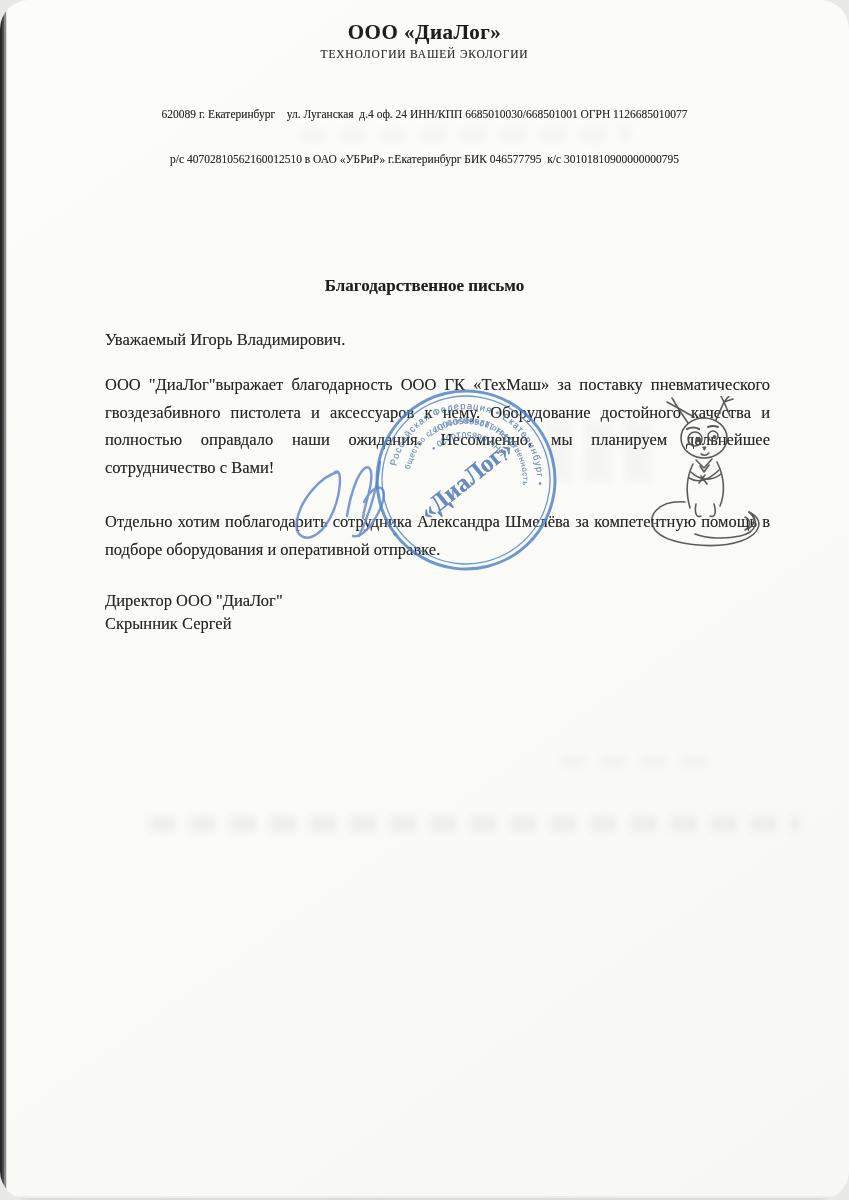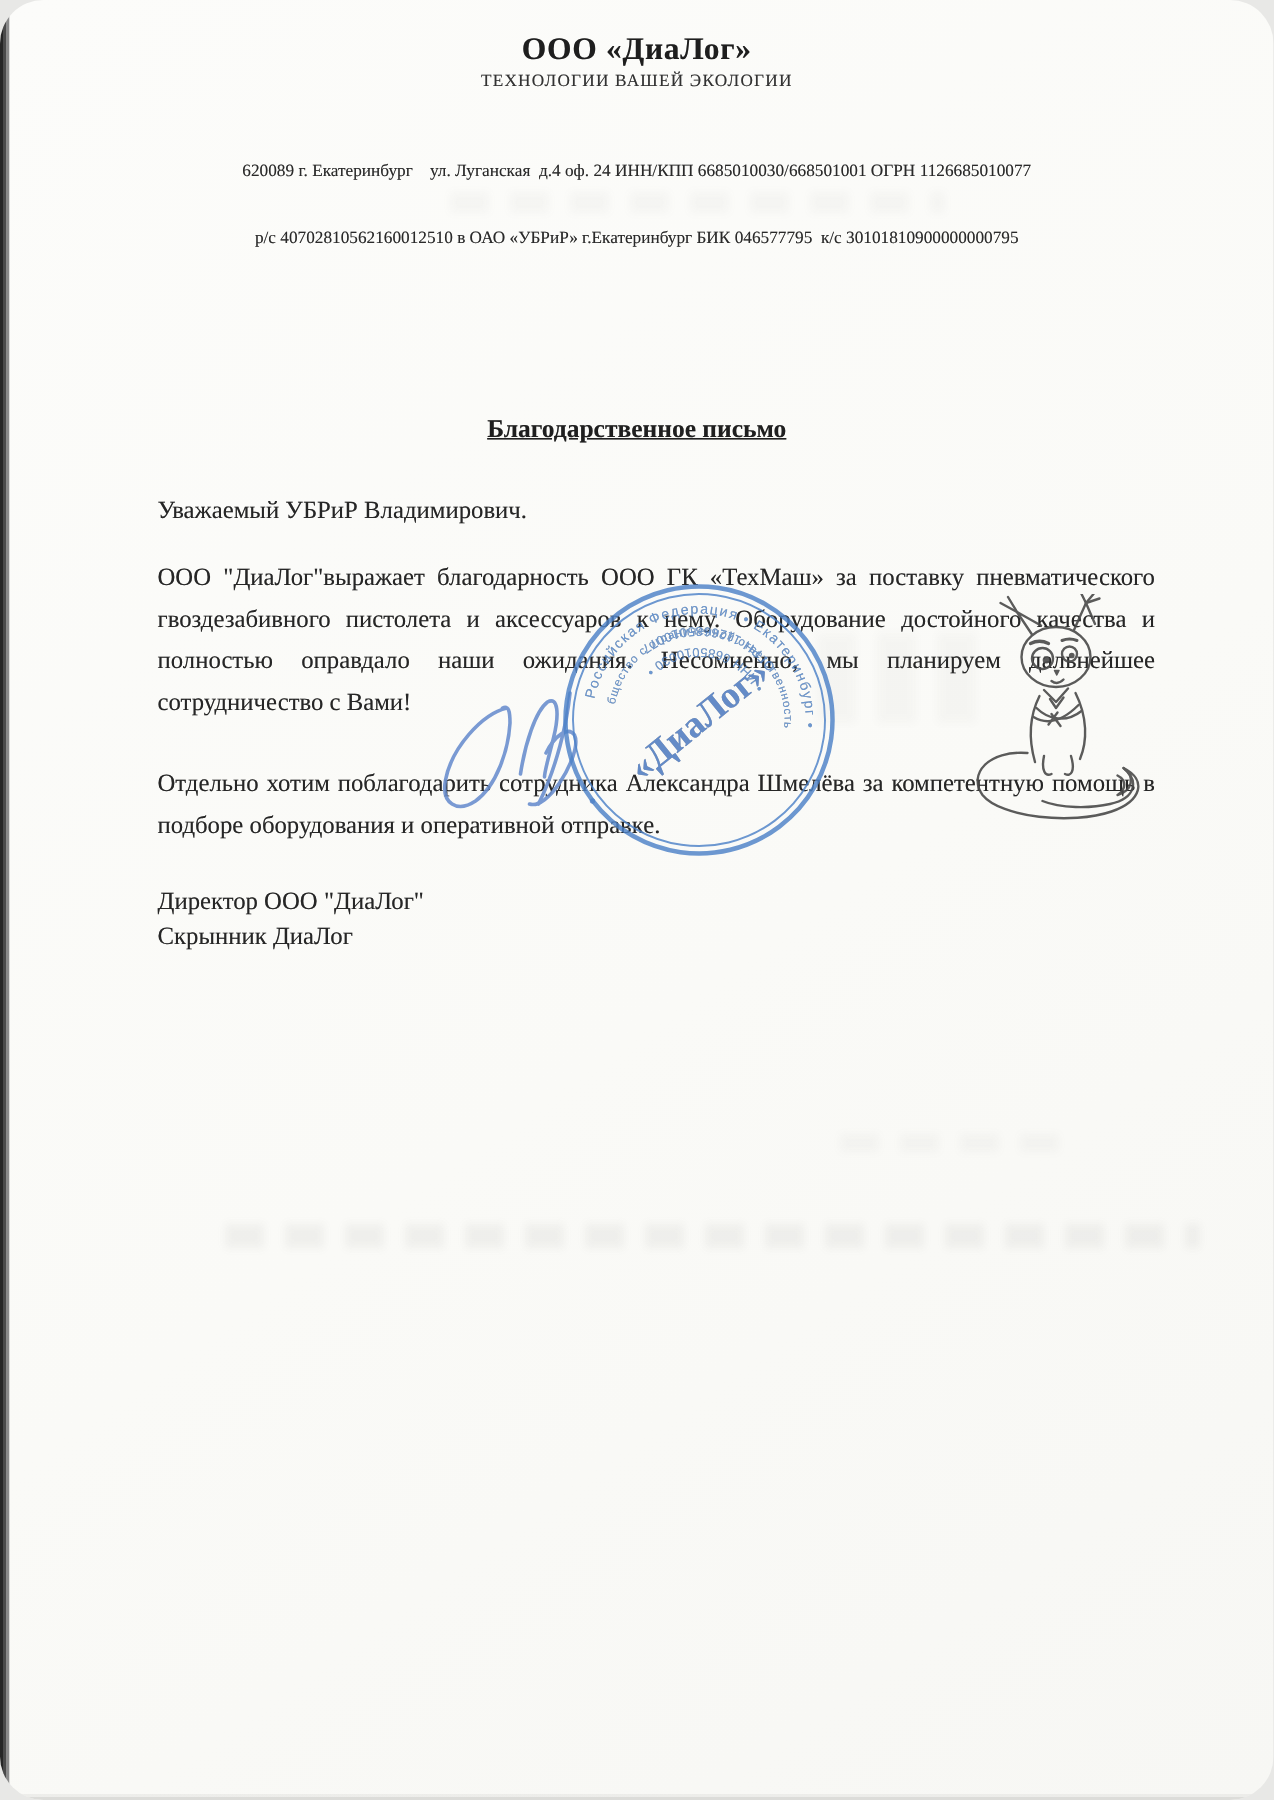--- a/index.html
+++ b/index.html
@@ -18,21 +18,21 @@
     background:linear-gradient(to top,#dcdcd9 0 2px,rgba(220,220,217,.4) 2px 4px,transparent 4px);}
   
   .ghost{position:absolute;filter:blur(3px);opacity:.55;pointer-events:none;}
   .ghost-bar{background:repeating-linear-gradient(90deg,rgba(125,125,122,.14) 0 26px,rgba(125,125,122,0) 26px 40px);}
   
   .letterhead{padding-top:20px;text-align:center;}
   .company-name{font-size:21px;font-weight:bold;letter-spacing:.5px;color:#1e1e1e;}
   .tagline{font-size:11.5px;letter-spacing:.8px;margin-top:3px;color:#333;}
   .address{margin-top:17px;font-size:11.5px;line-height:15px;color:#2a2a2a;white-space:pre-wrap;}
   
-  .letter-title{margin-top:79px;text-align:center;font-size:17px;font-weight:bold;color:#1f1f1f;text-decoration:underline;}
+  .letter-title{margin-top:79px;text-align:center;font-size:17px;font-weight:bold;color:#1f1f1f;}
   .body-col{padding:0 79px 0 105px;}
   .salutation{margin-top:34px;font-size:16.5px;}
   .para{margin:0;margin-top:21px;font-size:16.5px;line-height:27.5px;text-align:justify;}
   .para+.para{margin-top:27px;}
   .closing{margin-top:27px;font-size:16.5px;}
   .sig-block{margin-top:26px;font-size:16.5px;line-height:23px;}
   
   .overlay{position:absolute;pointer-events:none;}
   .stamp-wrap{left:371px;top:385px;width:190px;height:190px;transform:rotate(8deg);opacity:.82;}
   .signature-wrap{left:283px;top:444px;width:150px;height:105px;}
@@ -57,26 +57,26 @@
     <div class="tagline">ТЕХНОЛОГИИ ВАШЕЙ ЭКОЛОГИИ</div>
     <div class="address">
       <div>620089 г. Екатеринбург    ул. Луганская  д.4 оф. 24 ИНН/КПП 6685010030/668501001 ОГРН 1126685010077</div>
       <div>р/с 40702810562160012510 в ОАО «УБРиР» г.Екатеринбург БИК 046577795  к/с 30101810900000000795</div>
     </div>
   </div>
 
   <div class="letter-title">Благодарственное письмо</div>
 
   <div class="body-col">
-    <div class="salutation">Уважаемый УБРиР Владимирович.</div>
+    <div class="salutation">Уважаемый Игорь Владимирович.</div>
     <p class="para">ООО "ДиаЛог"выражает благодарность ООО ГК «ТехМаш» за поставку пневматического гвоздезабивного пистолета и аксессуаров к нему. Оборудование достойного качества и полностью оправдало наши ожидания. Несомненно, мы планируем дальнейшее сотрудничество с Вами!</p>
     <p class="para">Отдельно хотим поблагодарить сотрудника Александра Шмелёва за компетентную помощь в подборе оборудования и оперативной отправке.</p>
     <div class="sig-block">
       <div>Директор ООО "ДиаЛог"</div>
-      <div>Скрынник ДиаЛог</div>
+      <div>Скрынник Сергей</div>
     </div>
   </div>
 
   <div class="overlay signature-wrap">
     <svg width="150" height="105" viewBox="0 0 150 105" fill="none">
       <g stroke="#6b8fce" stroke-width="2.4" stroke-linecap="round" fill="none" opacity="0.9">
         <path d="M55,28 C38,32 18,55 14,76 C11,92 22,98 34,90 C48,80 56,56 57,38 C57,30 56,26 52,28"></path>
         <path d="M64,72 C67,52 74,30 82,24 C89,20 90,32 86,48 C83,60 80,70 80,74"></path>
         <path d="M81,58 C87,46 96,40 100,46 C103,52 98,66 90,78 C84,87 76,94 70,92"></path>
         <path d="M97,18 C95,38 88,68 76,92"></path>

